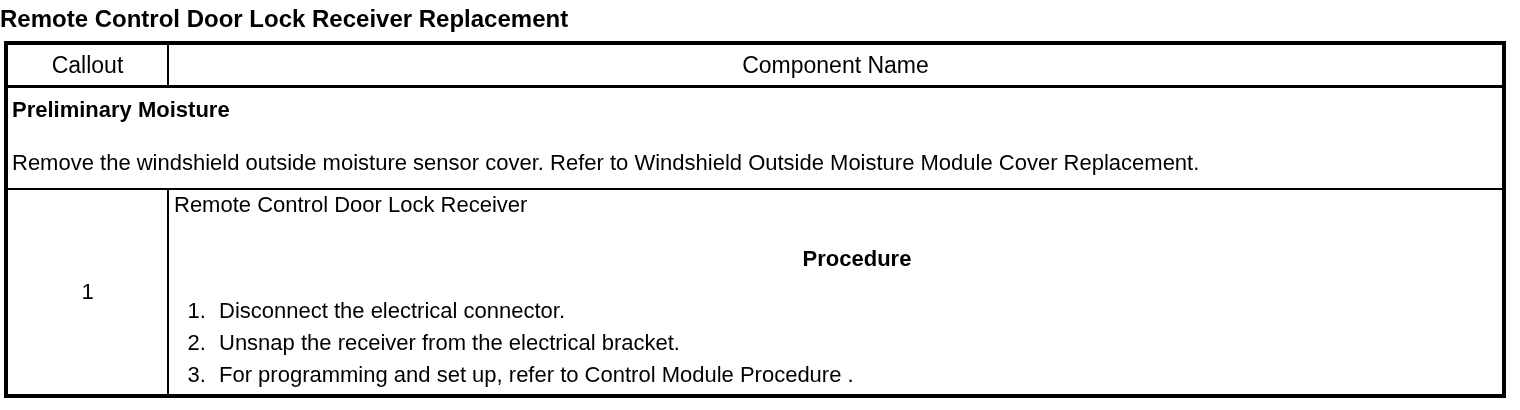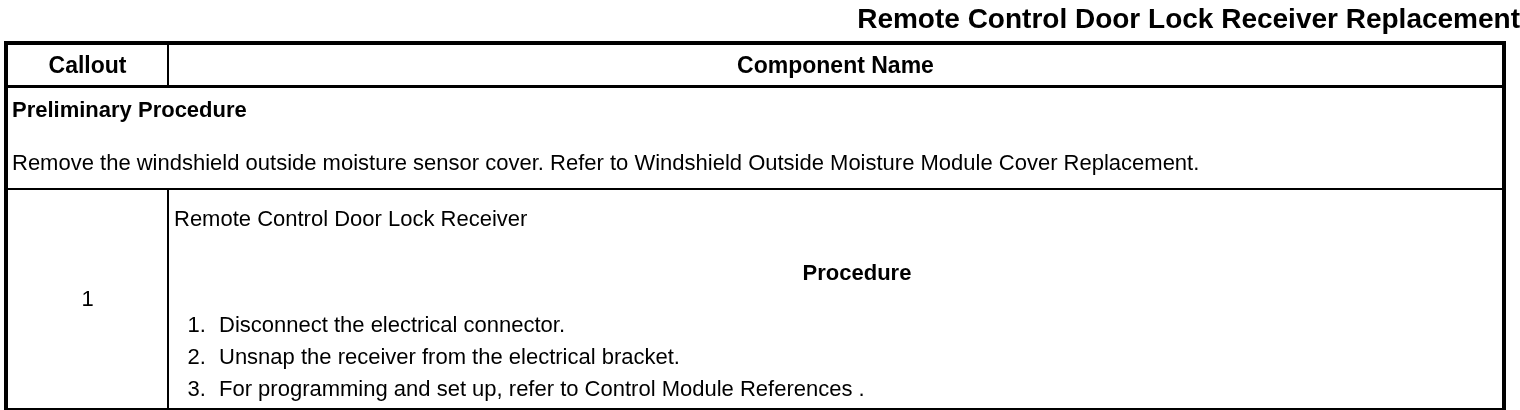--- a/index.html
+++ b/index.html
@@ -12,36 +12,36 @@
     font-family: "Liberation Sans", sans-serif;
     color: #000000;
     -webkit-font-smoothing: antialiased;
   }
   .page {
     width: 1520px;
     height: 410px;
     overflow: hidden;
   }
   .title {
-    text-align: right;
+    text-align: left;
     font-weight: bold;
-    font-size: 28px;
+    font-size: 24px;
     line-height: 26px;
     padding-top: 6px;
   }
   .doc-table {
     margin: 9px 14px 0 4px;
     border: 4px solid #000000;
     width: 1502px;
     background: #ffffff;
   }
   .row { display: flex; width: 100%; }
   .header-row { border-bottom: 3px solid #000000; }
   .header-cell {
-    font-weight: bold;
+    font-weight: normal;
     font-size: 23px;
     line-height: 26px;
     text-align: center;
     padding: 7px 0;
   }
   .callout-col {
     width: 161px;
     flex: 0 0 161px;
     border-right: 2px solid #000000;
   }
@@ -61,21 +61,21 @@
     line-height: 26px;
   }
   .callout-cell {
     display: flex;
     align-items: center;
     justify-content: center;
     font-size: 22px;
   }
   .component-cell {
     font-size: 22px;
-    padding: 16px 8px 6px 5px;
+    padding: 2px 8px 6px 5px;
   }
   .component-name { line-height: 26px; }
   .procedure-heading {
     font-weight: bold;
     line-height: 26px;
     margin: 28px 0 0 46px;
     text-align: center;
   }
   ol.steps {
     margin: 26px 0 0 0;
@@ -97,32 +97,32 @@
 
   <div class="doc-table">
 
     <div class="row header-row">
       <div class="header-cell callout-col">Callout</div>
       <div class="header-cell name-col">Component Name</div>
     </div>
 
     <div class="row prelim-row">
       <div class="span-cell">
-        <div class="prelim-heading">Preliminary Procedure</div>
+        <div class="prelim-heading">Preliminary Moisture</div>
         <div class="prelim-text">Remove the windshield outside moisture sensor cover. Refer to Windshield Outside Moisture Module Cover Replacement.</div>
       </div>
     </div>
 
     <div class="row body-row">
       <div class="callout-cell callout-col">1</div>
       <div class="component-cell name-col">
         <div class="component-name">Remote Control Door Lock Receiver</div>
         <div class="procedure-heading">Procedure</div>
         <ol class="steps">
           <li>Disconnect the electrical connector.</li>
           <li>Unsnap the receiver from the electrical bracket.</li>
-          <li>For programming and set up, refer to Control Module References .</li>
+          <li>For programming and set up, refer to Control Module Procedure .</li>
         </ol>
       </div>
     </div>
 
   </div>
 </div>
 
 </body></html>

